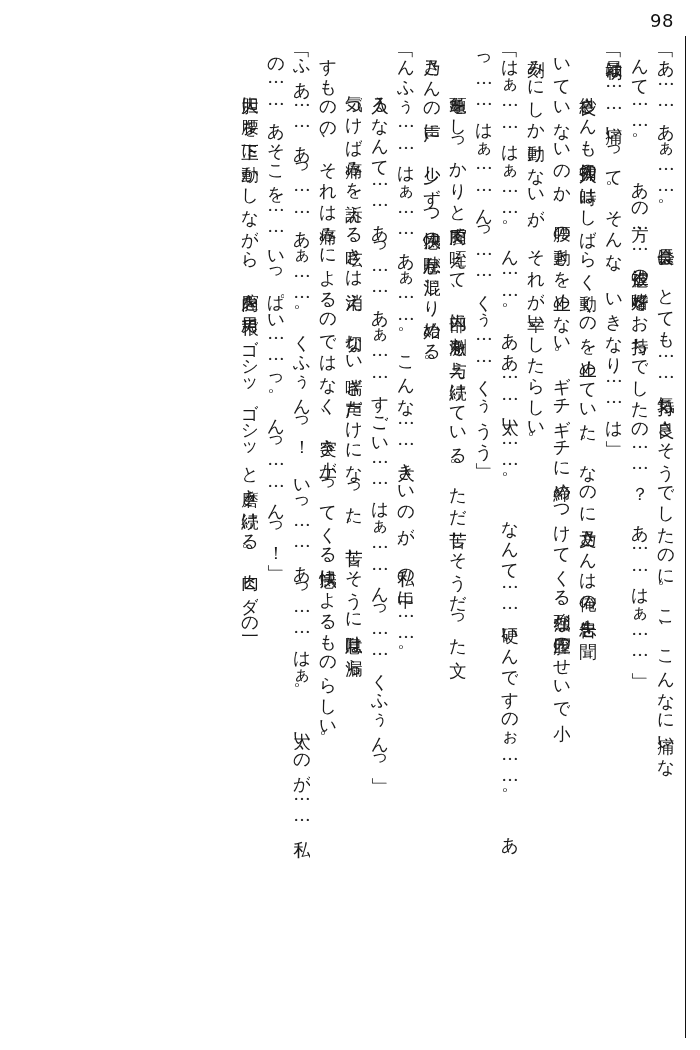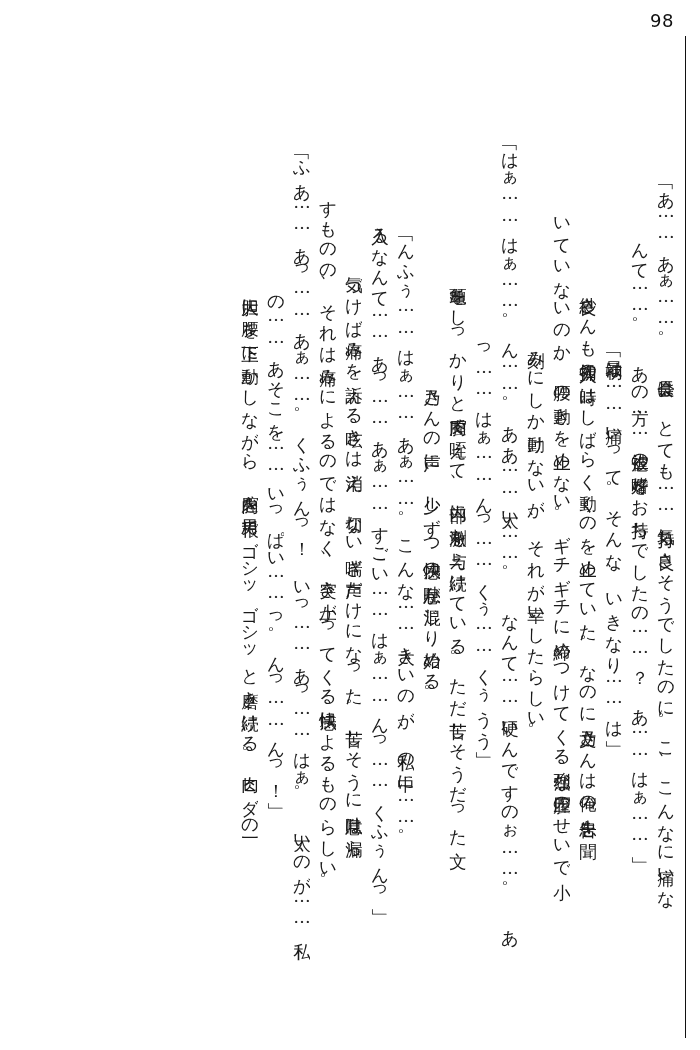--- a/index.html
+++ b/index.html
@@ -13,21 +13,20 @@
     overflow: hidden;
     font-family: "DejaVu Serif", "Liberation Serif", serif;
     color: #1a1a1a;
   }
   .page {
     position: relative;
     width: 700px;
     height: 754px;
     box-sizing: border-box;
     background: #fff;
-    text-align: center;
   }
   .page-number {
     position: absolute;
     top: 10px;
     right: 26px;
     font-size: 18px;
     letter-spacing: 0.5px;
     font-family: "DejaVu Sans", "Liberation Sans", sans-serif;
     color: #111;
   }

